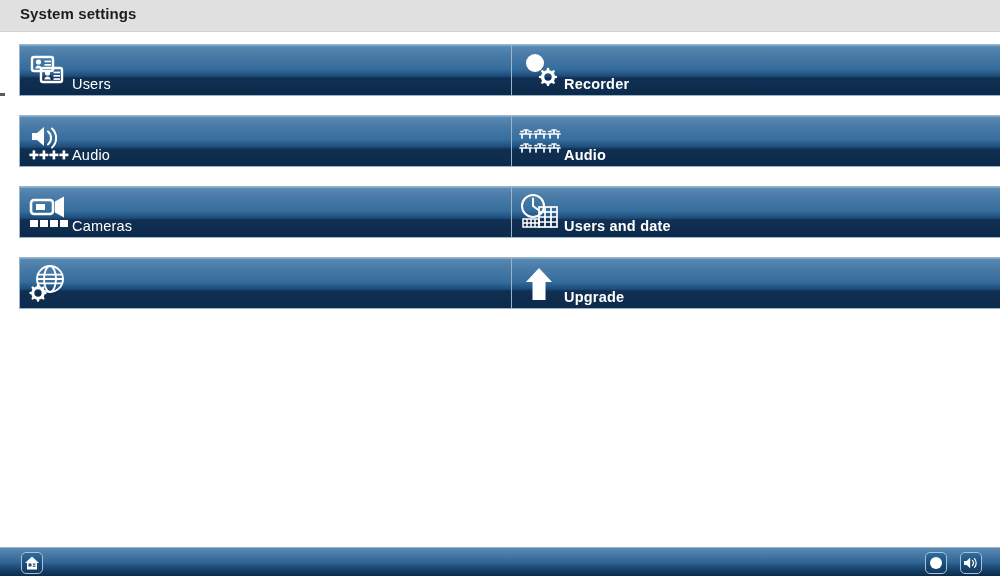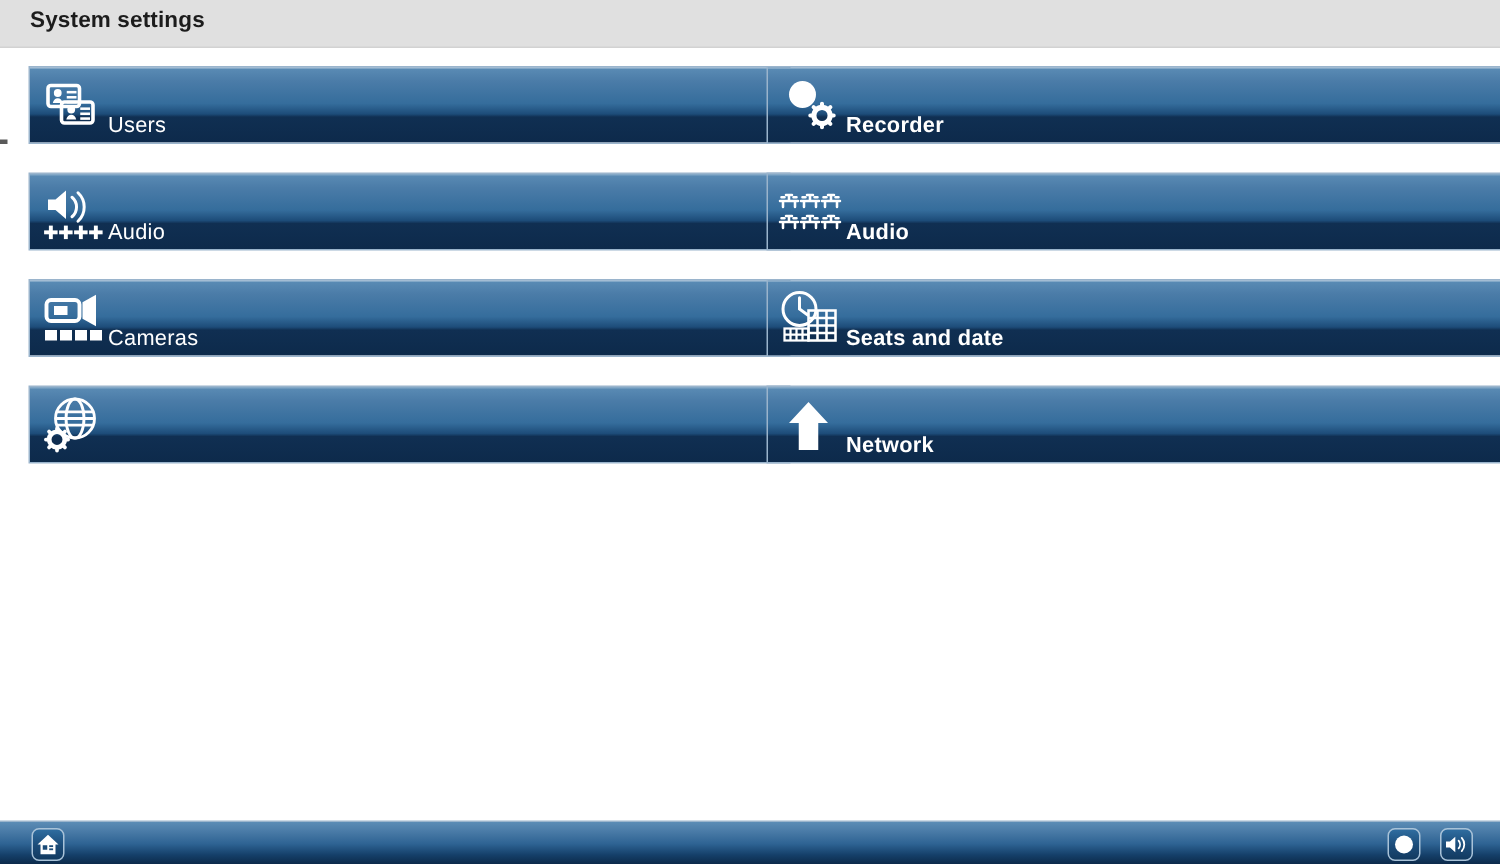--- a/index.html
+++ b/index.html
@@ -283,30 +283,30 @@
           <path d="M21 21h18"></path>
           <path d="M27 16v20M33 16v20"></path>
           <path d="M21 26h18M21 31h18"></path>
         </g>
         <g fill="none" stroke="#ffffff" stroke-width="1.5">
           <rect x="5" y="28" width="16" height="8"></rect>
           <path d="M5 32h16M9 28v8M13 28v8M17 28v8"></path>
         </g>
       </svg>
     </span>
-    <span class="tile-label">Seats and date</span>
+    <span class="tile-label">Users and date</span>
   </div>
 
   <div class="tile col-r row-3">
     <span class="tile-icon">
       <svg viewBox="0 0 44 44">
         <path d="M21 6 L34 20 H27.5 V38 H14.5 V20 H8 Z" fill="#ffffff"></path>
       </svg>
     </span>
-    <span class="tile-label">Network</span>
+    <span class="tile-label">Upgrade</span>
   </div>
 
 </div>
 
 <div class="bottom-bar">
 
   <div class="bar-btn bar-home">
     <svg viewBox="0 0 20 20">
       <path d="M10 3.5 L17 10 H15 V16.5 H5 V10 H3 Z" fill="#ffffff"></path>
       <rect x="6.5" y="10.5" width="3" height="3" fill="#1b4b78"></rect>

